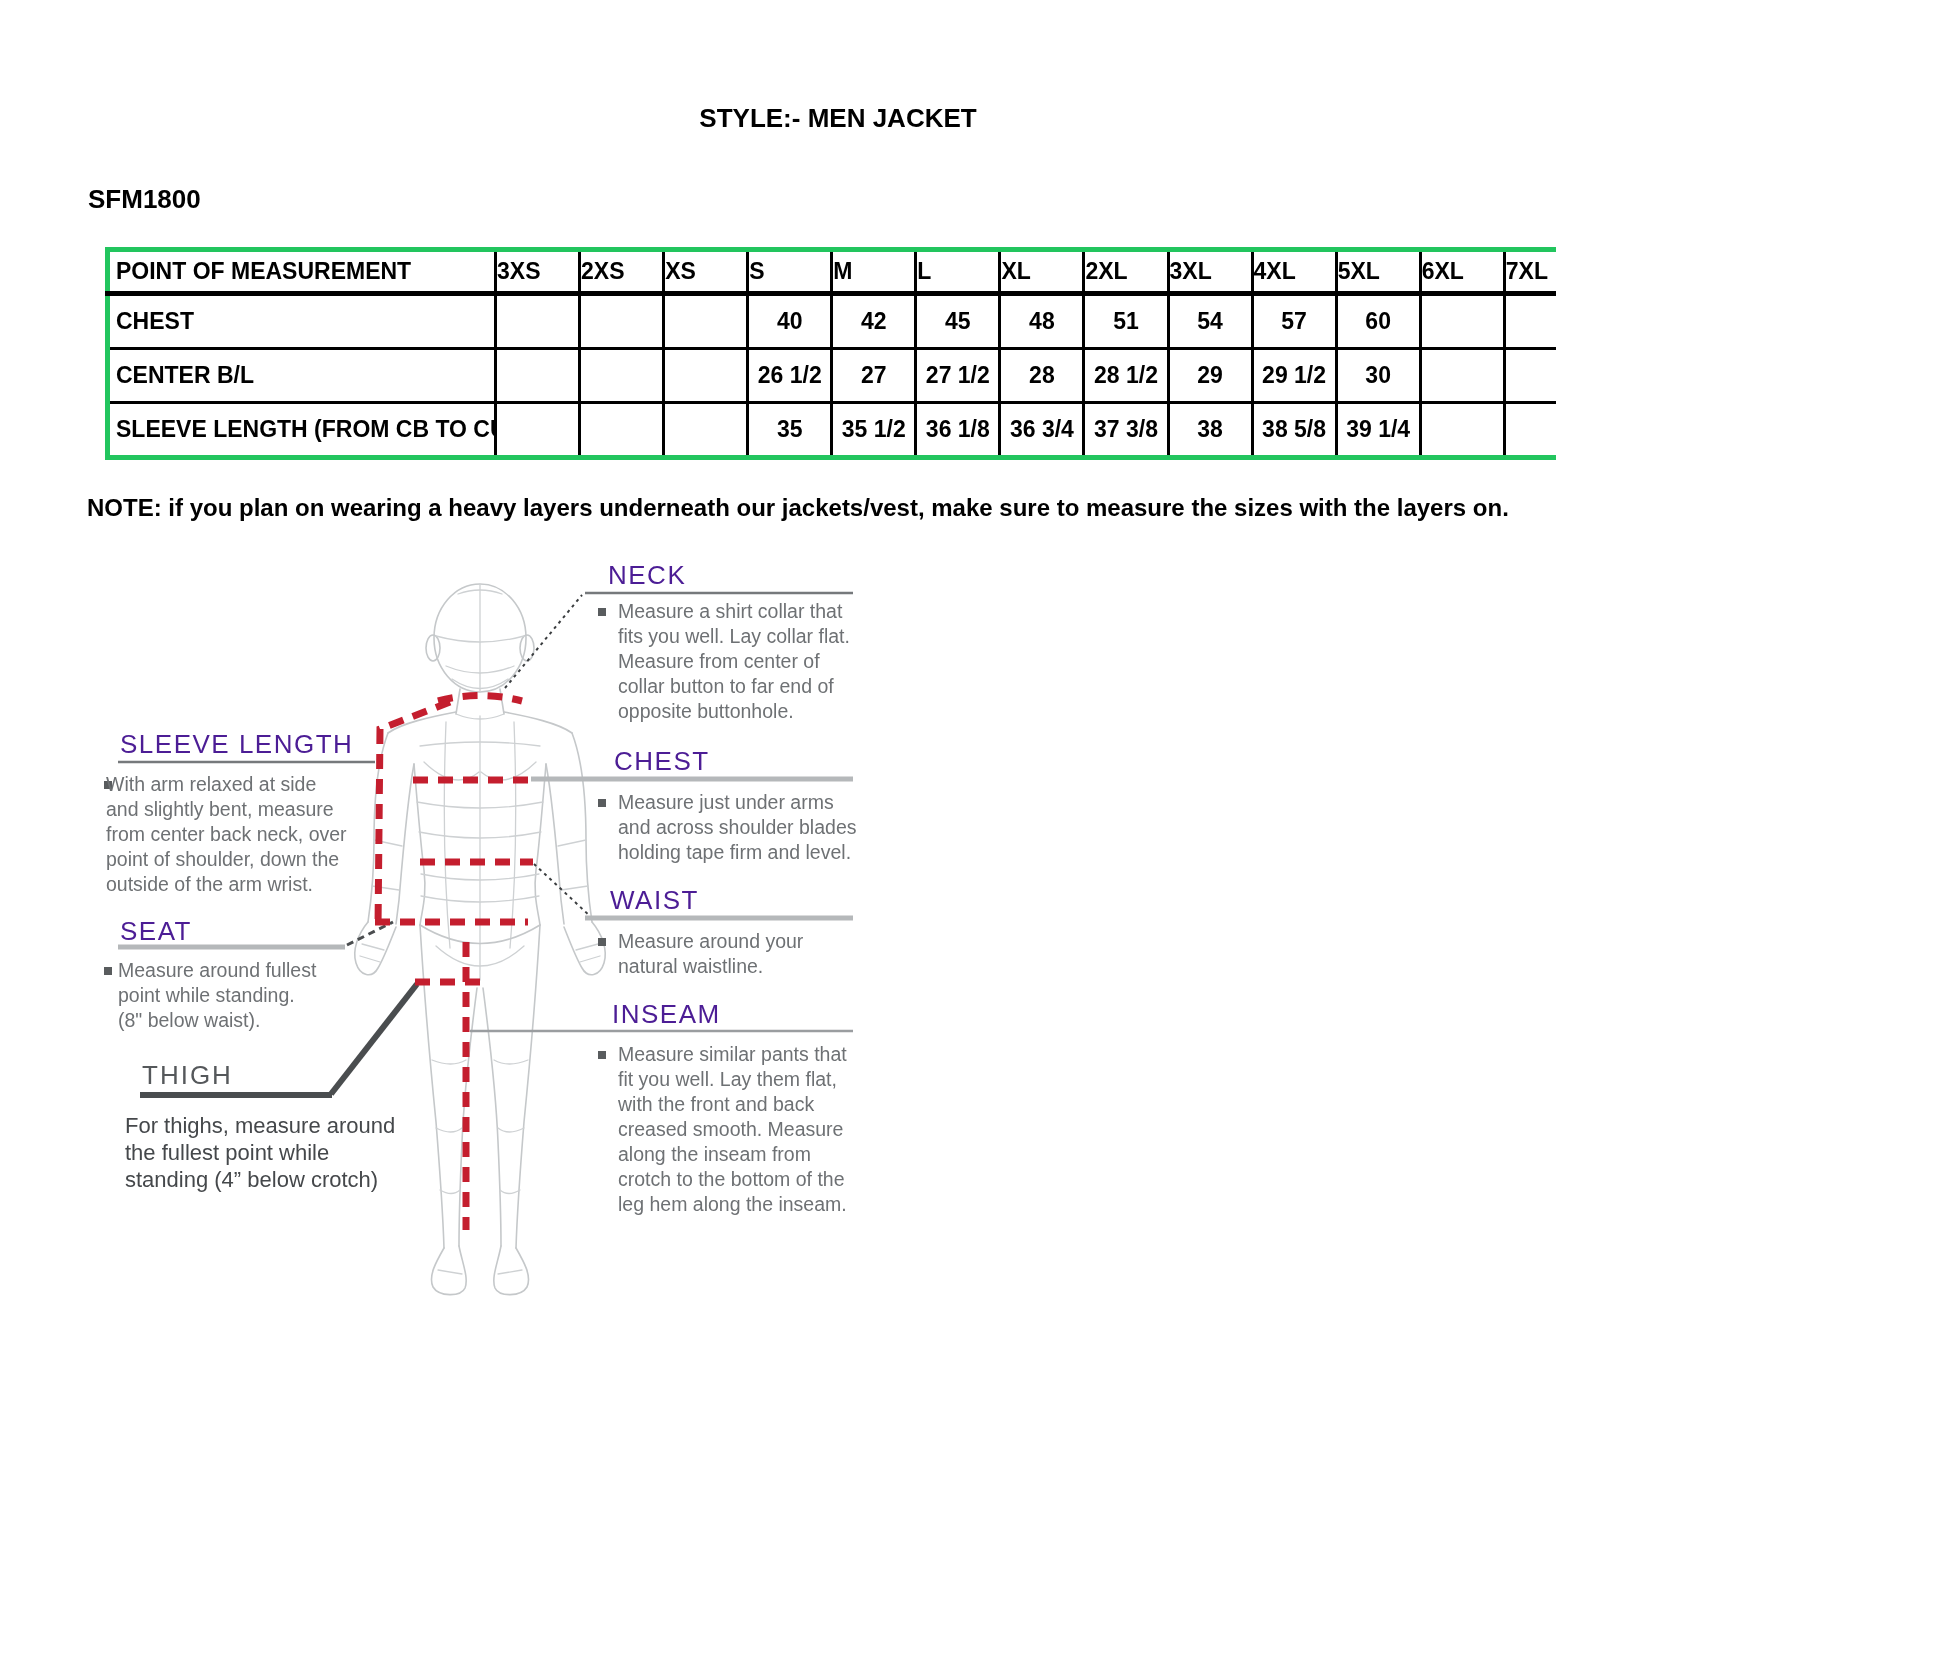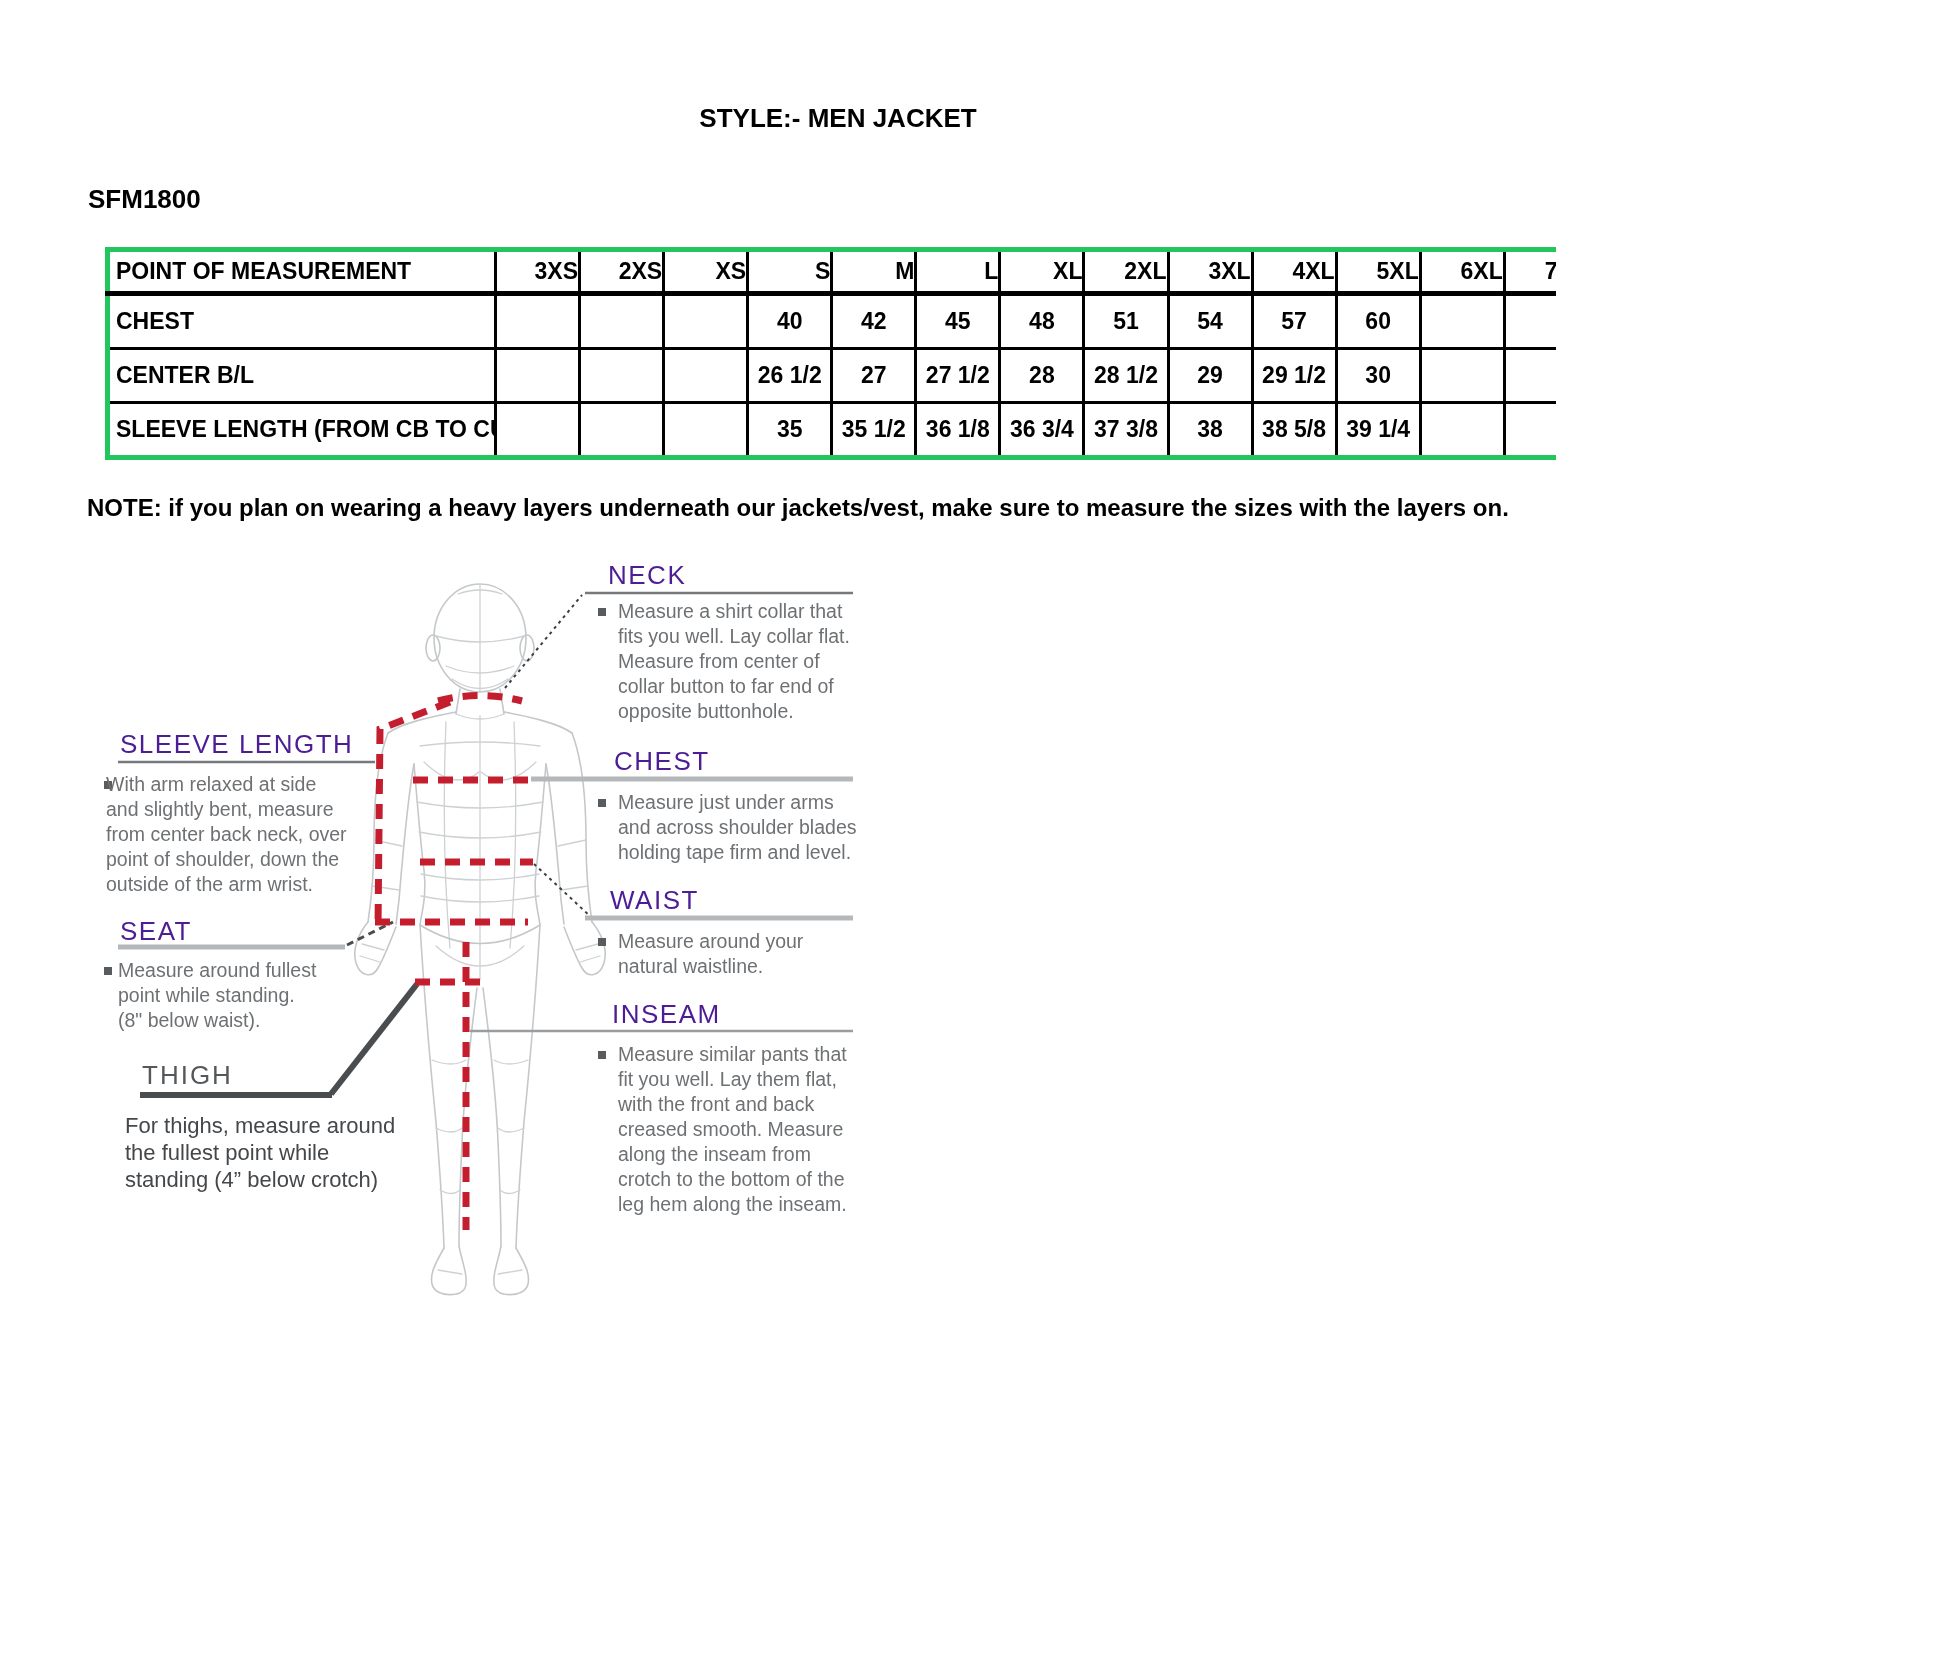--- a/index.html
+++ b/index.html
@@ -10,21 +10,21 @@
   
   #style-title{left:120px;right:0;top:103px;text-align:center;font-size:26px;font-weight:700;letter-spacing:0px;}
   #style-code{left:88px;top:184px;font-size:26px;font-weight:700;}
   #note-line{left:87px;top:494px;font-size:24px;font-weight:700;}
 
   
   #size-table{position:absolute;left:85px;top:247px;width:1738px;border-collapse:collapse;table-layout:fixed;
               border:5px solid #22c55e;margin-left:20px;}
   #size-table th,#size-table td{border:3px solid #000;font-size:23px;font-weight:700;
               overflow:hidden;white-space:nowrap;padding:0;}
-  #size-table th{height:39px;border-bottom:5px solid #000;text-align:right;}
+  #size-table th{height:39px;border-bottom:5px solid #000;text-align:left;}
   #size-table td{height:51px;text-align:center;}
   #size-table th.rowhead{ text-align:left;padding-left:6px;}
   #size-table td.rowhead{ text-align:left;padding-left:6px;}
 
   
   .guide-title{position:absolute;font-size:26px;color:#4c1d95;letter-spacing:1.5px;font-weight:400;}
   .guide-desc{position:absolute;font-size:19.5px;line-height:25px;color:#6e7174;white-space:pre-line;}
   .bullet{position:absolute;width:8px;height:8px;background:#595c5e;}
   #thigh-title{color:#55585b;letter-spacing:2px;}
   #thigh-desc{font-size:22px;line-height:27px;color:#45484b;white-space:pre-line;}

